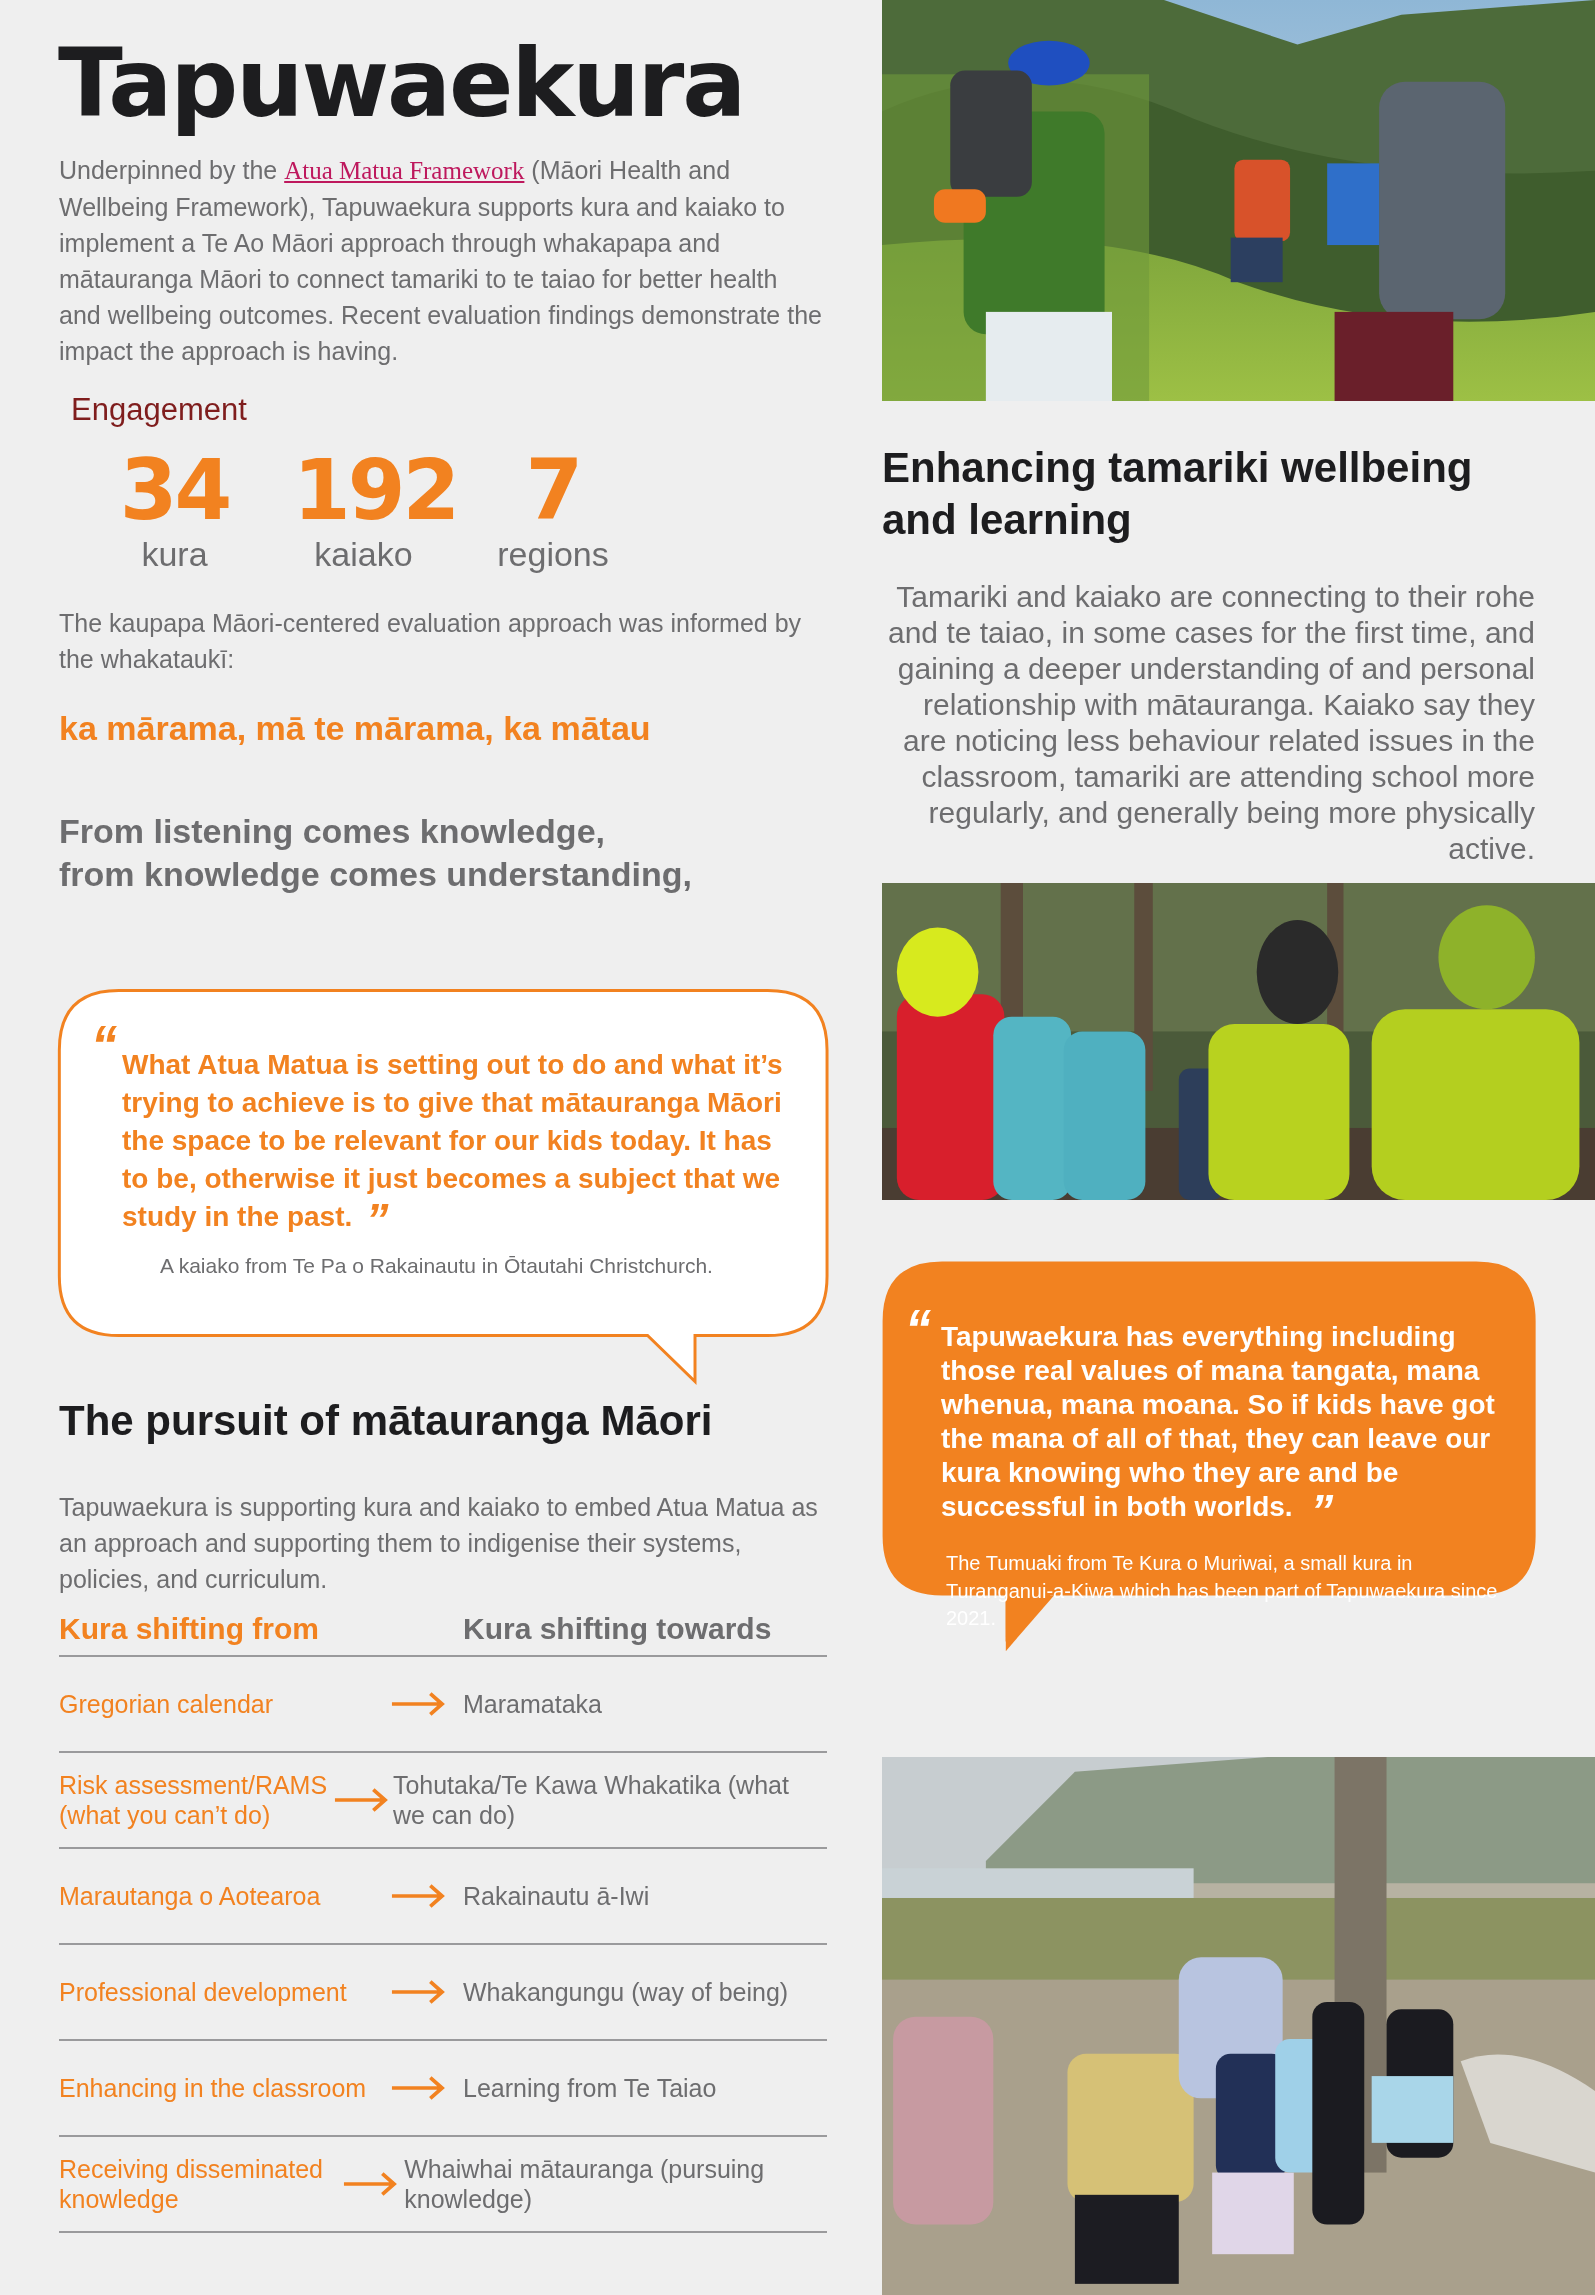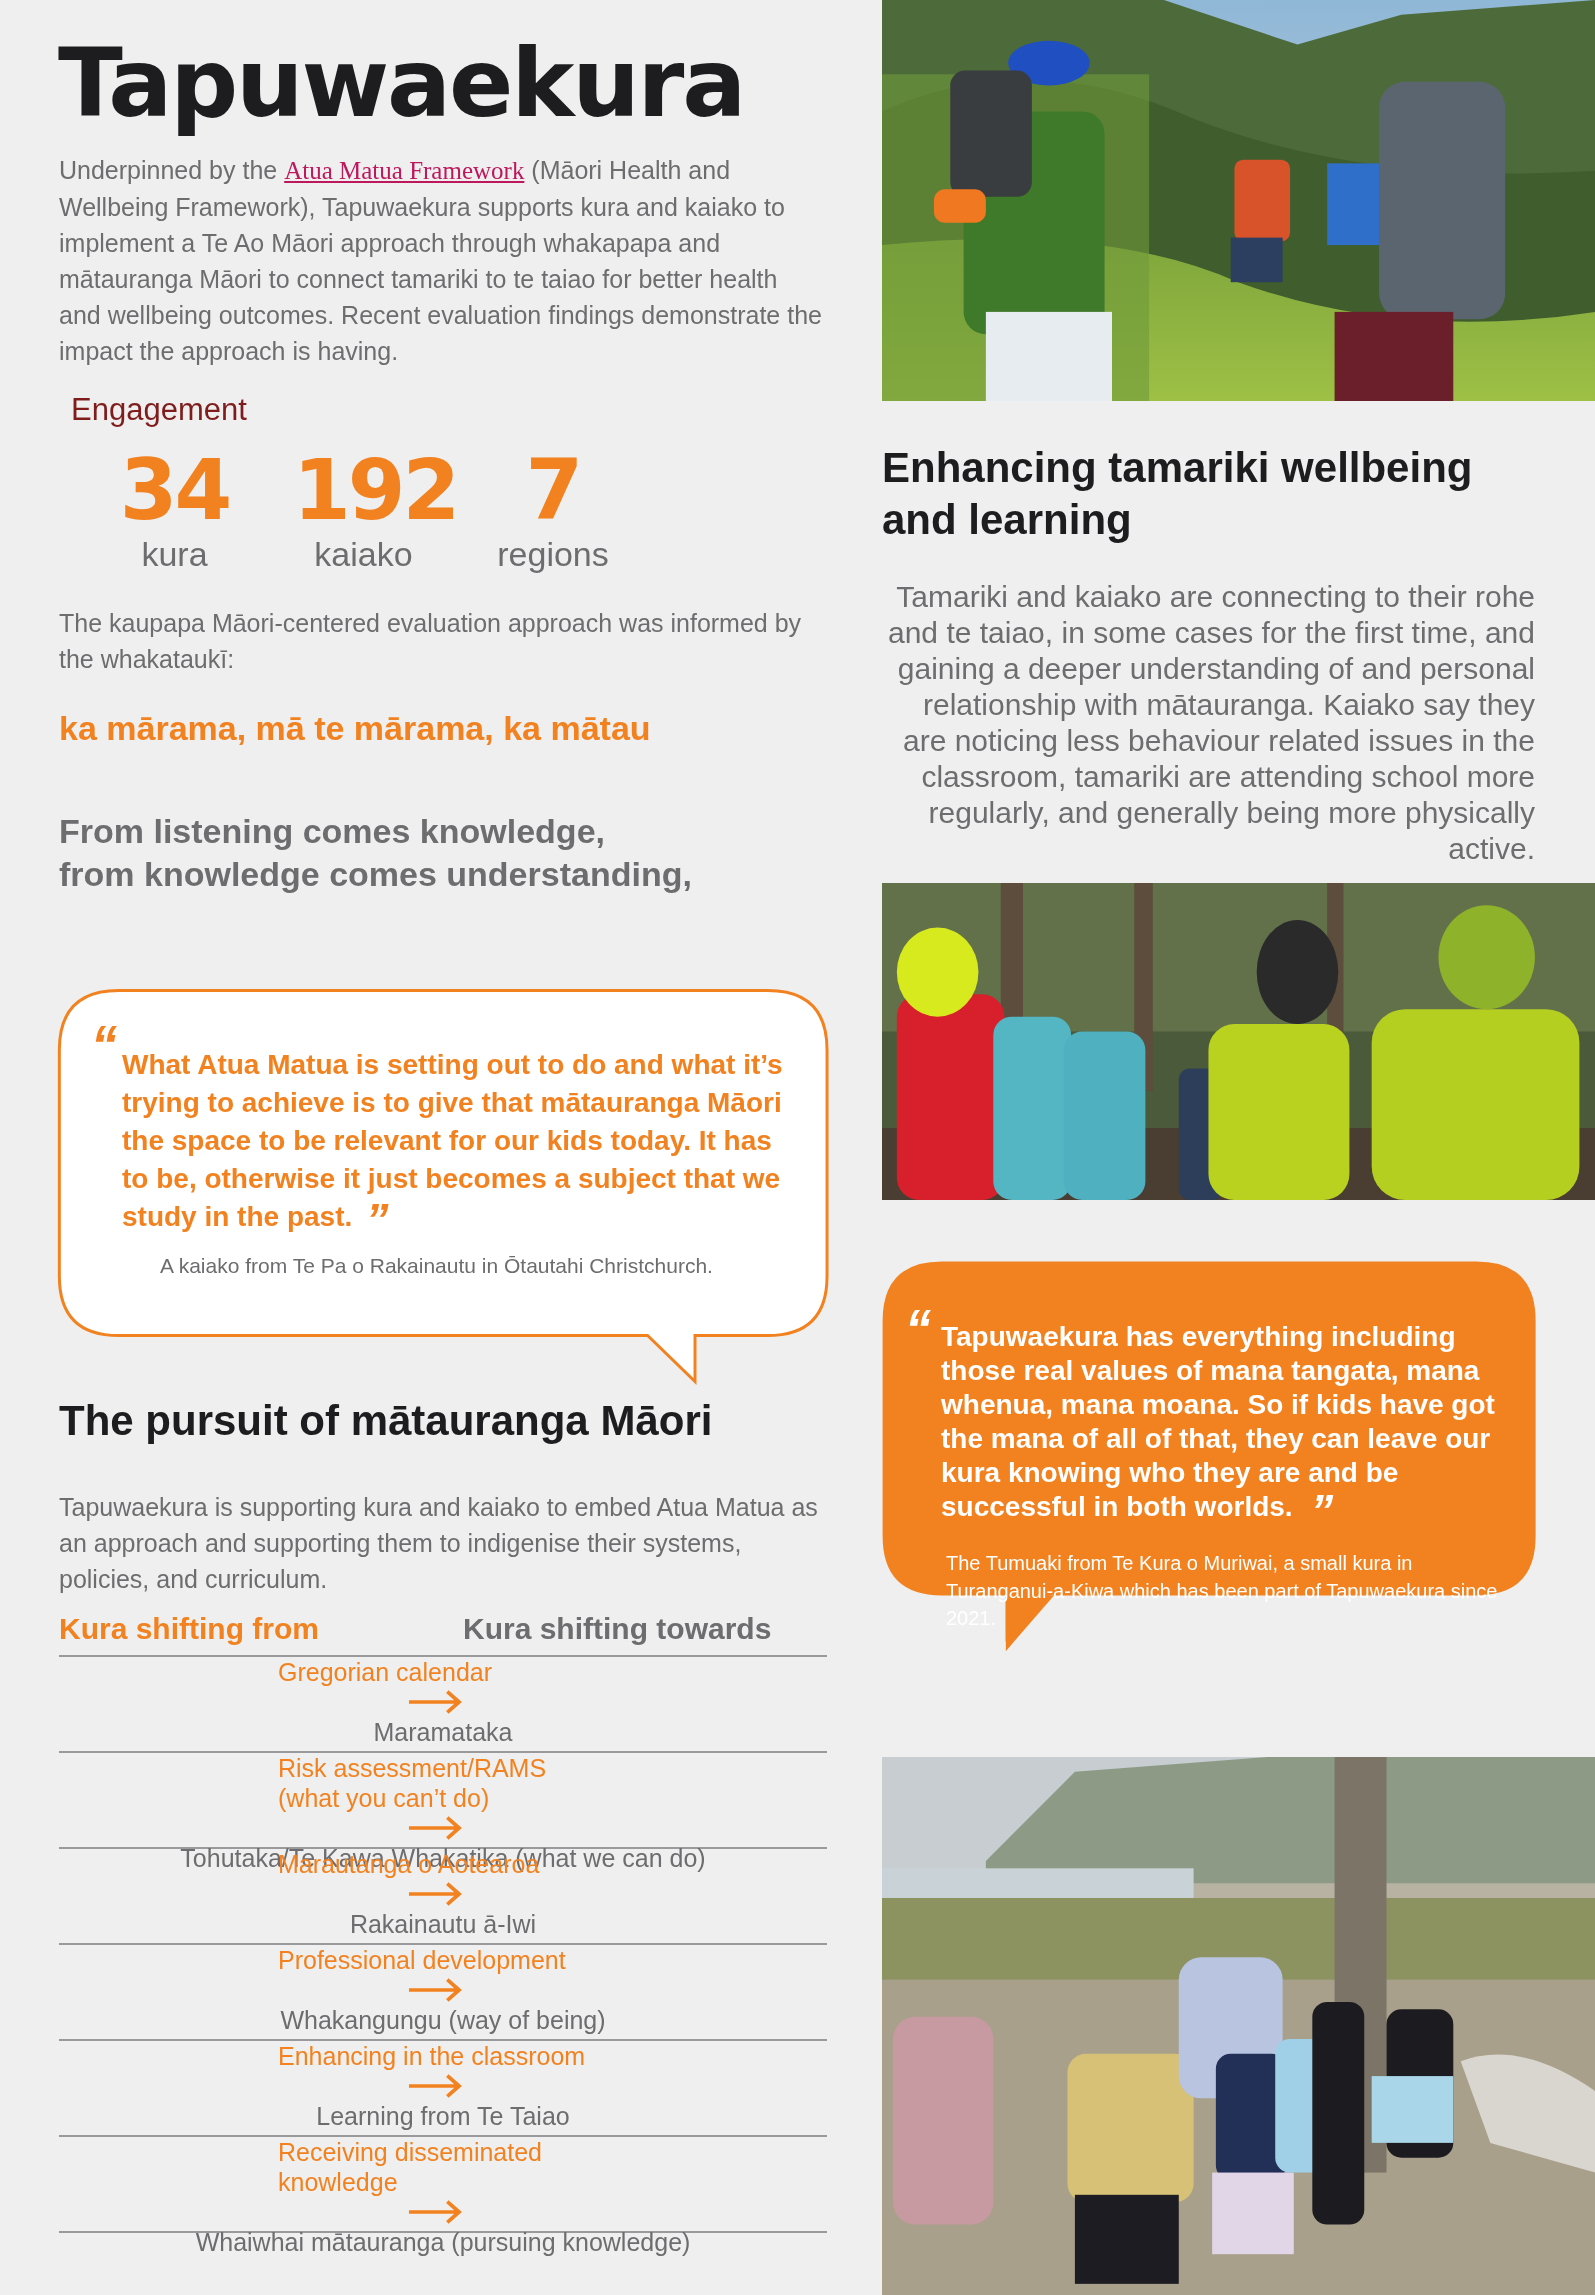--- a/index.html
+++ b/index.html
@@ -20,21 +20,21 @@
   .q1 { left:122px; top:1046px; width:668px; font-size:28px; line-height:38px; font-weight:700; color:#f28220; }
   .qmark { font-size:52px; font-weight:700; font-style:italic; line-height:1; position:absolute; }
   .q1-attr { left:132px; top:1254px; font-size:21px; color:#6d6d6f;margin-left:28px; }
   .h2 { font-size:42px; font-weight:700; color:#1d1d1f; line-height:52px; margin:0; }
   .pursuit-title { left:59px; top:1395px; }
   .pursuit-text { left:59px; top:1469px; width:764px; font-size:25px; line-height:36px;margin-top:20px; }
   .tbl { left:59px; top:1603px; width:768px; }
   .tbl-head { display:flex; height:52px; border-bottom:2.2px solid #9a9a9c; align-items:center; }
   .tbl-head .c1 { width:404px; font-size:30px; font-weight:700; color:#f28220; }
   .tbl-head .c3 { font-size:30px; font-weight:700; color:#6d6d6f; }
-  .tbl-row { display:flex; align-items:center; border-bottom:2.2px solid #9a9a9c; height:94px;flex-direction:column; }
+  .tbl-row { display:flex; align-items:center; border-bottom:2.2px solid #9a9a9c; height:94px; }
   .tbl-row .c1 { width:330px; font-size:25px; line-height:30px; color:#f28220; }
   .tbl-row .c2 { width:74px; display:flex; align-items:center; }
   .tbl-row .c3 { font-size:25px; line-height:30px; color:#6d6d6f; }
   .photo { position:absolute; overflow:hidden; }
   .enh-title { left:882px; top:442px; width:668px; }
   .enh-text { left:882px; top:579px; width:653px; font-size:30px; line-height:36px;text-align:right; }
   .q2 { left:941px; top:1320px; width:564px; font-size:28px; line-height:34px; font-weight:700; color:#ffffff; }
   .q2-attr { left:946px; top:1550px; width:564px; font-size:20px; line-height:27.5px; color:#ffffff; }
 </style>
 </head>

